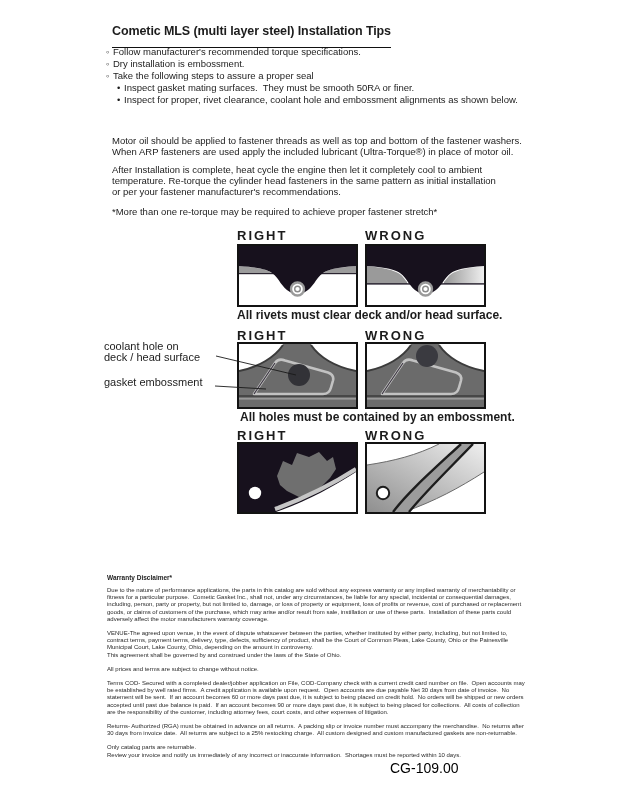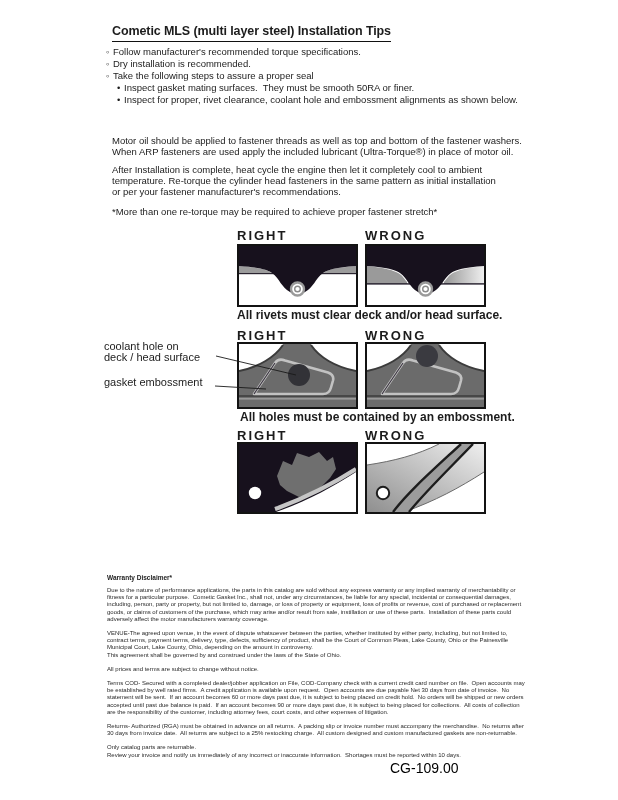--- a/index.html
+++ b/index.html
@@ -3,21 +3,21 @@
 <meta charset="utf-8">
 <style>
   html,body{margin:0;padding:0;background:#fff;}
   .page{
     position:relative;width:618px;height:800px;background:#ffffff;overflow:hidden;
     font-family:"Liberation Sans","DejaVu Sans",sans-serif;color:#1c1c1c;
   }
   .abs{position:absolute;}
   .title{
     left:112px;top:24px;font-size:12.5px;font-weight:700;letter-spacing:-0.1px;
-    border-bottom:1.6px solid #111;padding-bottom:3px;white-space:pre;
+    border-bottom:1.6px solid #111;padding-bottom:9px;white-space:pre;
   }
   .tips{left:106px;top:46px;font-size:9.5px;line-height:12.1px;}
   .tip-row{display:flex;align-items:baseline;}
   .tip-row.sub{margin-left:11px;}
   .tip-marker{width:7px;flex:0 0 7px;font-size:9.5px;}
   .tip-text{white-space:pre;}
   .h2{font-size:12px;font-weight:700;white-space:pre;}
   .body-para{font-size:9.5px;line-height:11px;white-space:pre;}
   .fig-label{width:121px;text-align:left;font-size:13px;font-weight:700;letter-spacing:2px;white-space:pre;}
   .fig-caption{font-size:12px;font-weight:700;line-height:11px;white-space:pre;}
@@ -36,21 +36,21 @@
 
   <div class="abs title">Cometic MLS (multi layer steel) Installation Tips</div>
 
   <div class="abs tips">
     <div class="tip-row">
       <span class="tip-marker">◦</span>
       <span class="tip-text">Follow manufacturer's recommended torque specifications.</span>
     </div>
     <div class="tip-row">
       <span class="tip-marker">◦</span>
-      <span class="tip-text">Dry installation is recommended.</span>
+      <span class="tip-text">Dry installation is embossment.</span>
     </div>
     <div class="tip-row">
       <span class="tip-marker">◦</span>
       <span class="tip-text">Take the following steps to assure a proper seal</span>
     </div>
     <div class="tip-row sub">
       <span class="tip-marker">•</span>
       <span class="tip-text">Inspect gasket mating surfaces.  They must be smooth 50RA or finer.</span>
     </div>
     <div class="tip-row sub">

